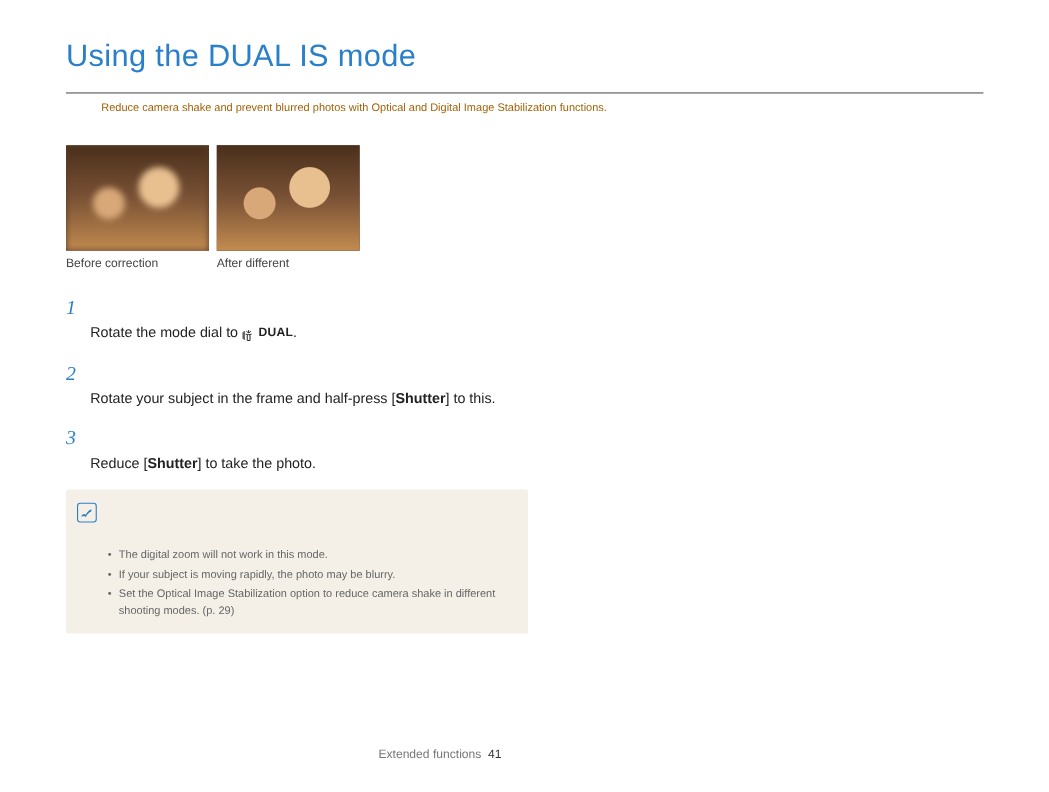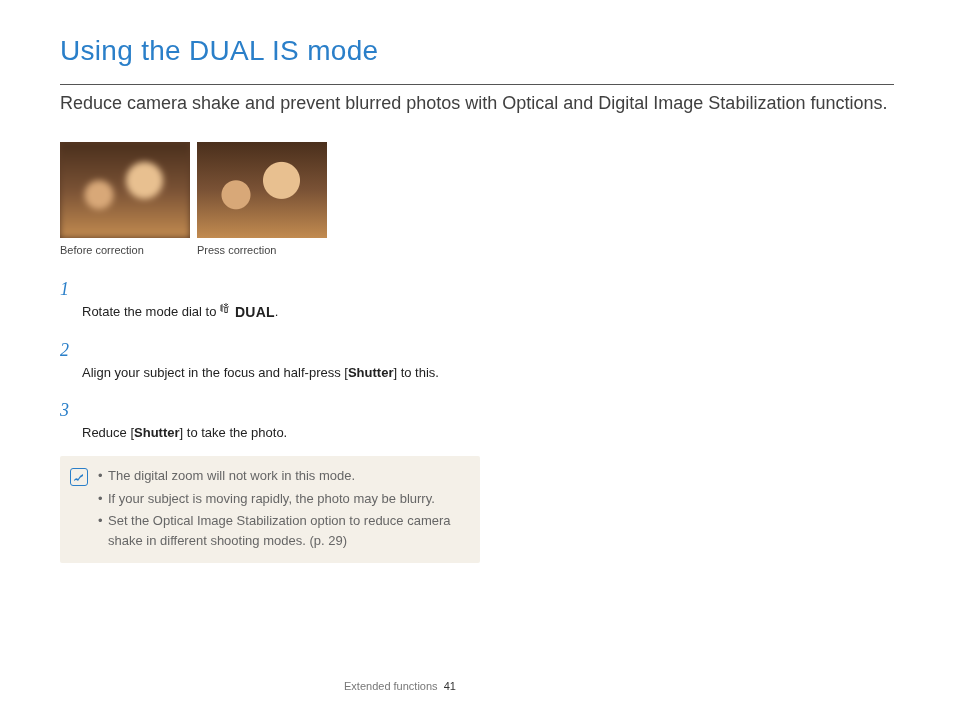--- a/index.html
+++ b/index.html
@@ -19,23 +19,24 @@
     letter-spacing: 0.3px;
     margin-bottom: 17px;
     font-family: Arial, sans-serif;
   }
   .hr {
     border: none;
     border-top: 1px solid #555;
     margin-bottom: 8px;
   }
   .subtitle {
-    font-size: 18px;
-    color: #404040;
+    font-size: 10px;
+    color: #a16207;
     margin-bottom: 28px;
+    margin-left: 32px;
   }
   .photos {
     display: flex;
     gap: 18px;
     margin-bottom: 16px;
   }
   .photo-block { width: 119px; }
   .photo {
     width: 130px;
     height: 96px;
@@ -81,23 +82,23 @@
   }
   .step-text {
     font-size: 13px;
     color: #222;
     padding-top: 2px;
     margin-top: 24px;
   }
   .step-text b { font-weight: bold; }
   .dual-icon {
     display: inline-flex;
-    align-items: flex-start;
+    align-items: flex-end;
     vertical-align: middle;
-    font-size: 14px;
+    font-size: 11px;
     font-weight: bold;
     letter-spacing: 0.2px;
   }
   .dual-icon svg { margin-right: 1px; }
   .note-box {
     background: #f4f0e8;
     max-width: 420px;
     padding: 10px 14px 10px 10px;
     display: flex;
     align-items: flex-start;
@@ -111,23 +112,24 @@
     border: 1.5px solid #2a7fc9;
     border-radius: 3px;
     display: flex;
     align-items: center;
     justify-content: center;
     flex-shrink: 0;
     margin-top: 2px;
   }
   .note-list {
     list-style: none;
-    font-size: 13px;
+    font-size: 10px;
     color: #666;
     line-height: 1.5;
+    margin-top: 42px;
   }
   .note-list li {
     position: relative;
     padding-left: 10px;
     margin-bottom: 3px;
   }
   .note-list li::before {
     content: "•";
     position: absolute;
     left: 0;
@@ -151,21 +153,21 @@
 <hr class="hr">
 <p class="subtitle">Reduce camera shake and prevent blurred photos with Optical and Digital Image Stabilization functions.</p>
 
 <div class="photos">
   <div class="photo-block">
     <div class="photo blur"></div>
     <div class="caption">Before correction</div>
   </div>
   <div class="photo-block">
     <div class="photo sharp"></div>
-    <div class="caption">Press correction</div>
+    <div class="caption">After different</div>
   </div>
 </div>
 
 <div class="steps">
 
   <div class="step">
     <span class="step-num">1</span>
     <span class="step-text">
       <span>Rotate the mode dial to </span><span class="dual-icon">
           <svg width="14" height="12" viewBox="0 0 14 12">
@@ -174,21 +176,21 @@
             <path d="M4.8 5.8 L4.8 10.5 L7.3 10.5 L7.3 5.8 Q6 4.3 4.8 5.8 Z" stroke="#222" stroke-width="0.9" fill="none"></path>
           </svg>
           <span>DUAL</span>
         </span><span>.</span>
     </span>
   </div>
 
   <div class="step">
     <span class="step-num">2</span>
     <span class="step-text">
-      <span>Align your subject in the focus and half-press [</span><b>Shutter</b><span>] to this.</span>
+      <span>Rotate your subject in the frame and half-press [</span><b>Shutter</b><span>] to this.</span>
     </span>
   </div>
 
   <div class="step">
     <span class="step-num">3</span>
     <span class="step-text">
       <span>Reduce [</span><b>Shutter</b><span>] to take the photo.</span>
     </span>
   </div>
 

